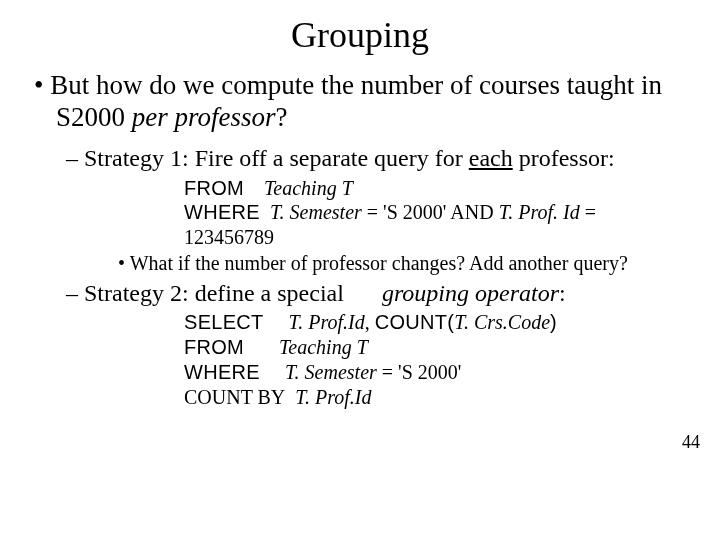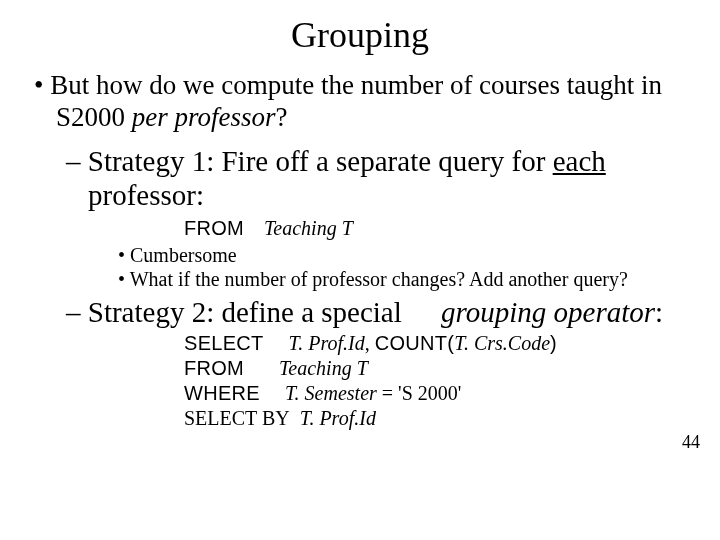--- a/index.html
+++ b/index.html
@@ -29,21 +29,21 @@
     line-height: 1.18;
     margin: 0 0 10px 0;
     padding-left: 22px;
     text-indent: -22px;
   }
   .lvl1::before {
     content: "• ";
   }
   .italic { font-style: italic; }
   .lvl2 {
-    font-size: 29px;
+    font-size: 24px;
     line-height: 1.18;
     margin: 4px 0 2px 32px;
     padding-left: 22px;
     text-indent: -22px;
   }
   .lvl2::before {
     content: "– ";
   }
   .underline { text-decoration: underline; }
   .codeblock {
@@ -97,39 +97,41 @@
   </div>
 
   <div class="lvl2">
     <span>Strategy 1:  Fire off a separate query for </span><span class="underline">each</span><span> professor:</span>
   </div>
 
   <div class="codeblock">
     <div>
       <span class="kw">FROM</span>&nbsp;&nbsp;&nbsp;&nbsp;<span class="dbi">Teaching T</span>
     </div>
+    <div>
+      <span class="kw">WHERE</span>&nbsp;&nbsp;<span class="dbi">T. Semester</span><span> = 'S 2000' </span><span>AND</span><span class="dbi"> T. Prof. Id</span><span> = 123456789</span>
+    </div>
   </div>
 
-  <div class="lvl3">Cumbersome</div>
   <div class="lvl3">What if the number of professor changes?  Add another query?</div>
 
   <div class="lvl2">
     <span>Strategy 2:  define a special </span><span class="grouping">grouping operator</span><span>:</span>
   </div>
 
   <div class="codeblock2">
     <div>
       <span class="kw">SELECT</span>&nbsp;&nbsp;&nbsp;&nbsp;&nbsp;<span class="dbi">T. Prof.Id</span><span>,  </span><span class="kw">COUNT(</span><span class="dbi">T. Crs.Code</span><span class="kw">)</span>
     </div>
     <div>
       <span class="kw">FROM</span>&nbsp;&nbsp;&nbsp;&nbsp;&nbsp;&nbsp;&nbsp;<span class="dbi">Teaching  T</span>
     </div>
     <div>
       <span class="kw">WHERE</span>&nbsp;&nbsp;&nbsp;&nbsp;&nbsp;<span class="dbi">T. Semester</span><span> = 'S 2000'</span>
     </div>
     <div>
-      <span class="groupby">SELECT BY</span>&nbsp;&nbsp;<span class="dbi">T. Prof.Id</span>
+      <span class="groupby">COUNT BY</span>&nbsp;&nbsp;<span class="dbi">T. Prof.Id</span>
     </div>
   </div>
 
   <div class="slide-num">44</div>
 
 </div>
 
 </body></html>

